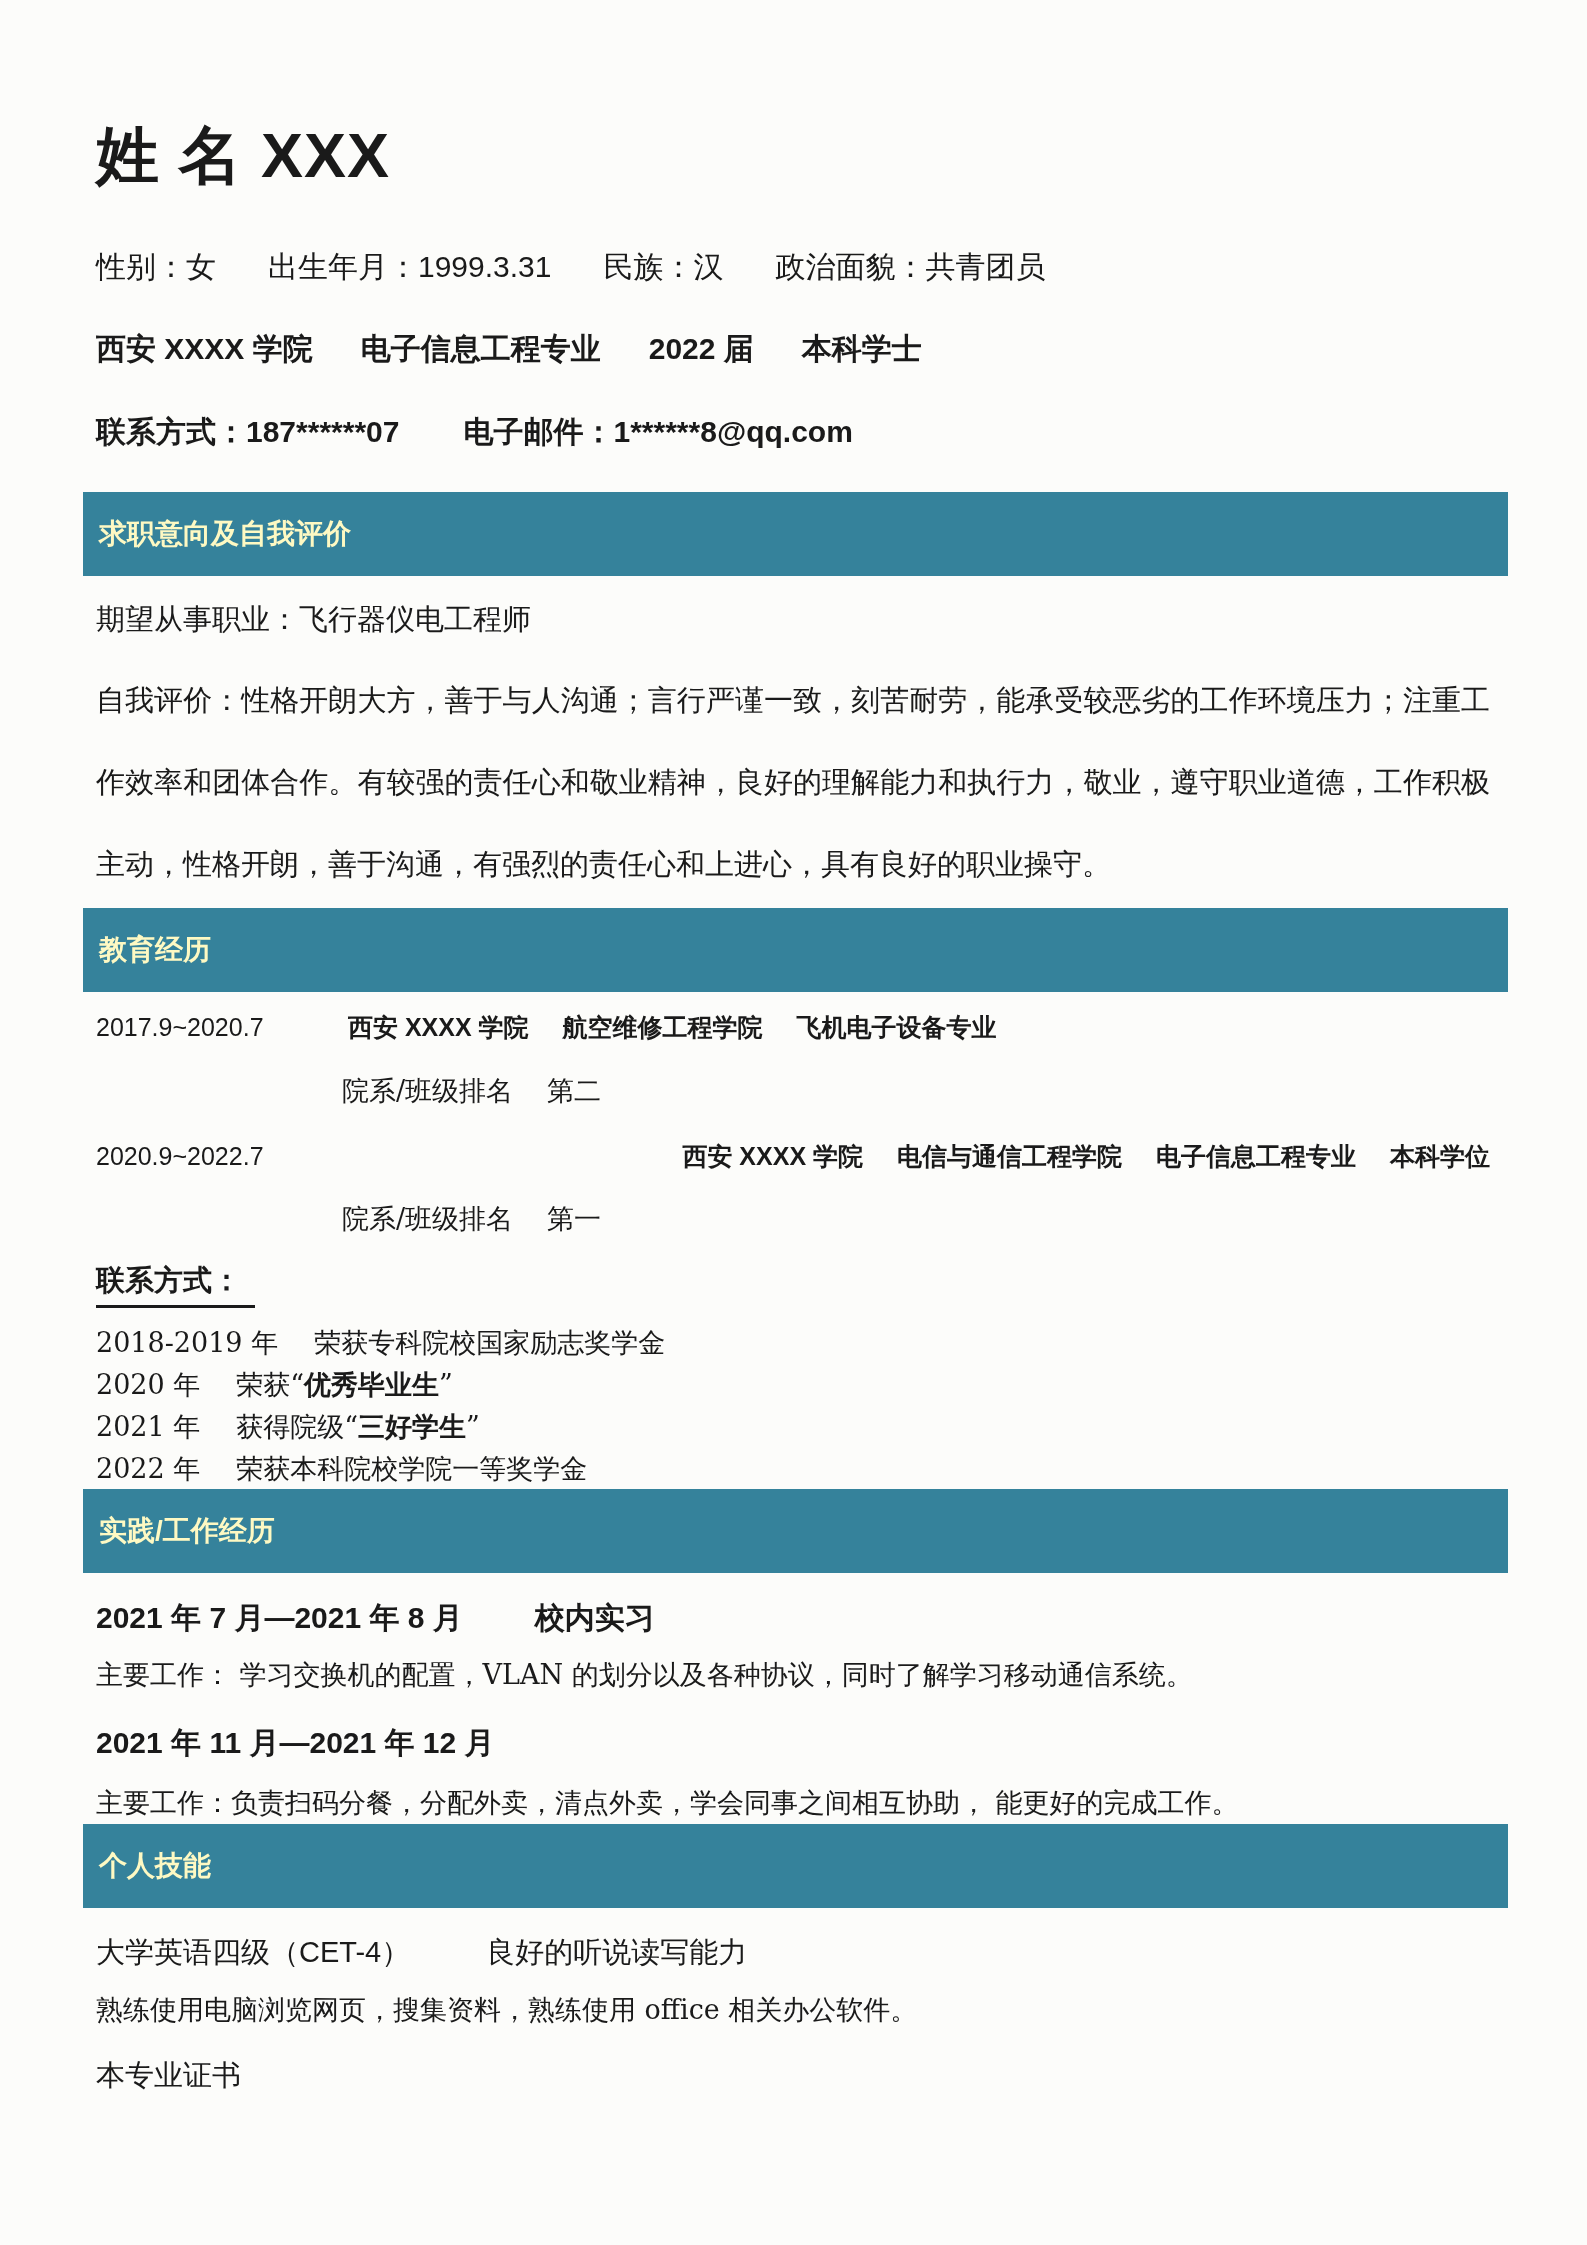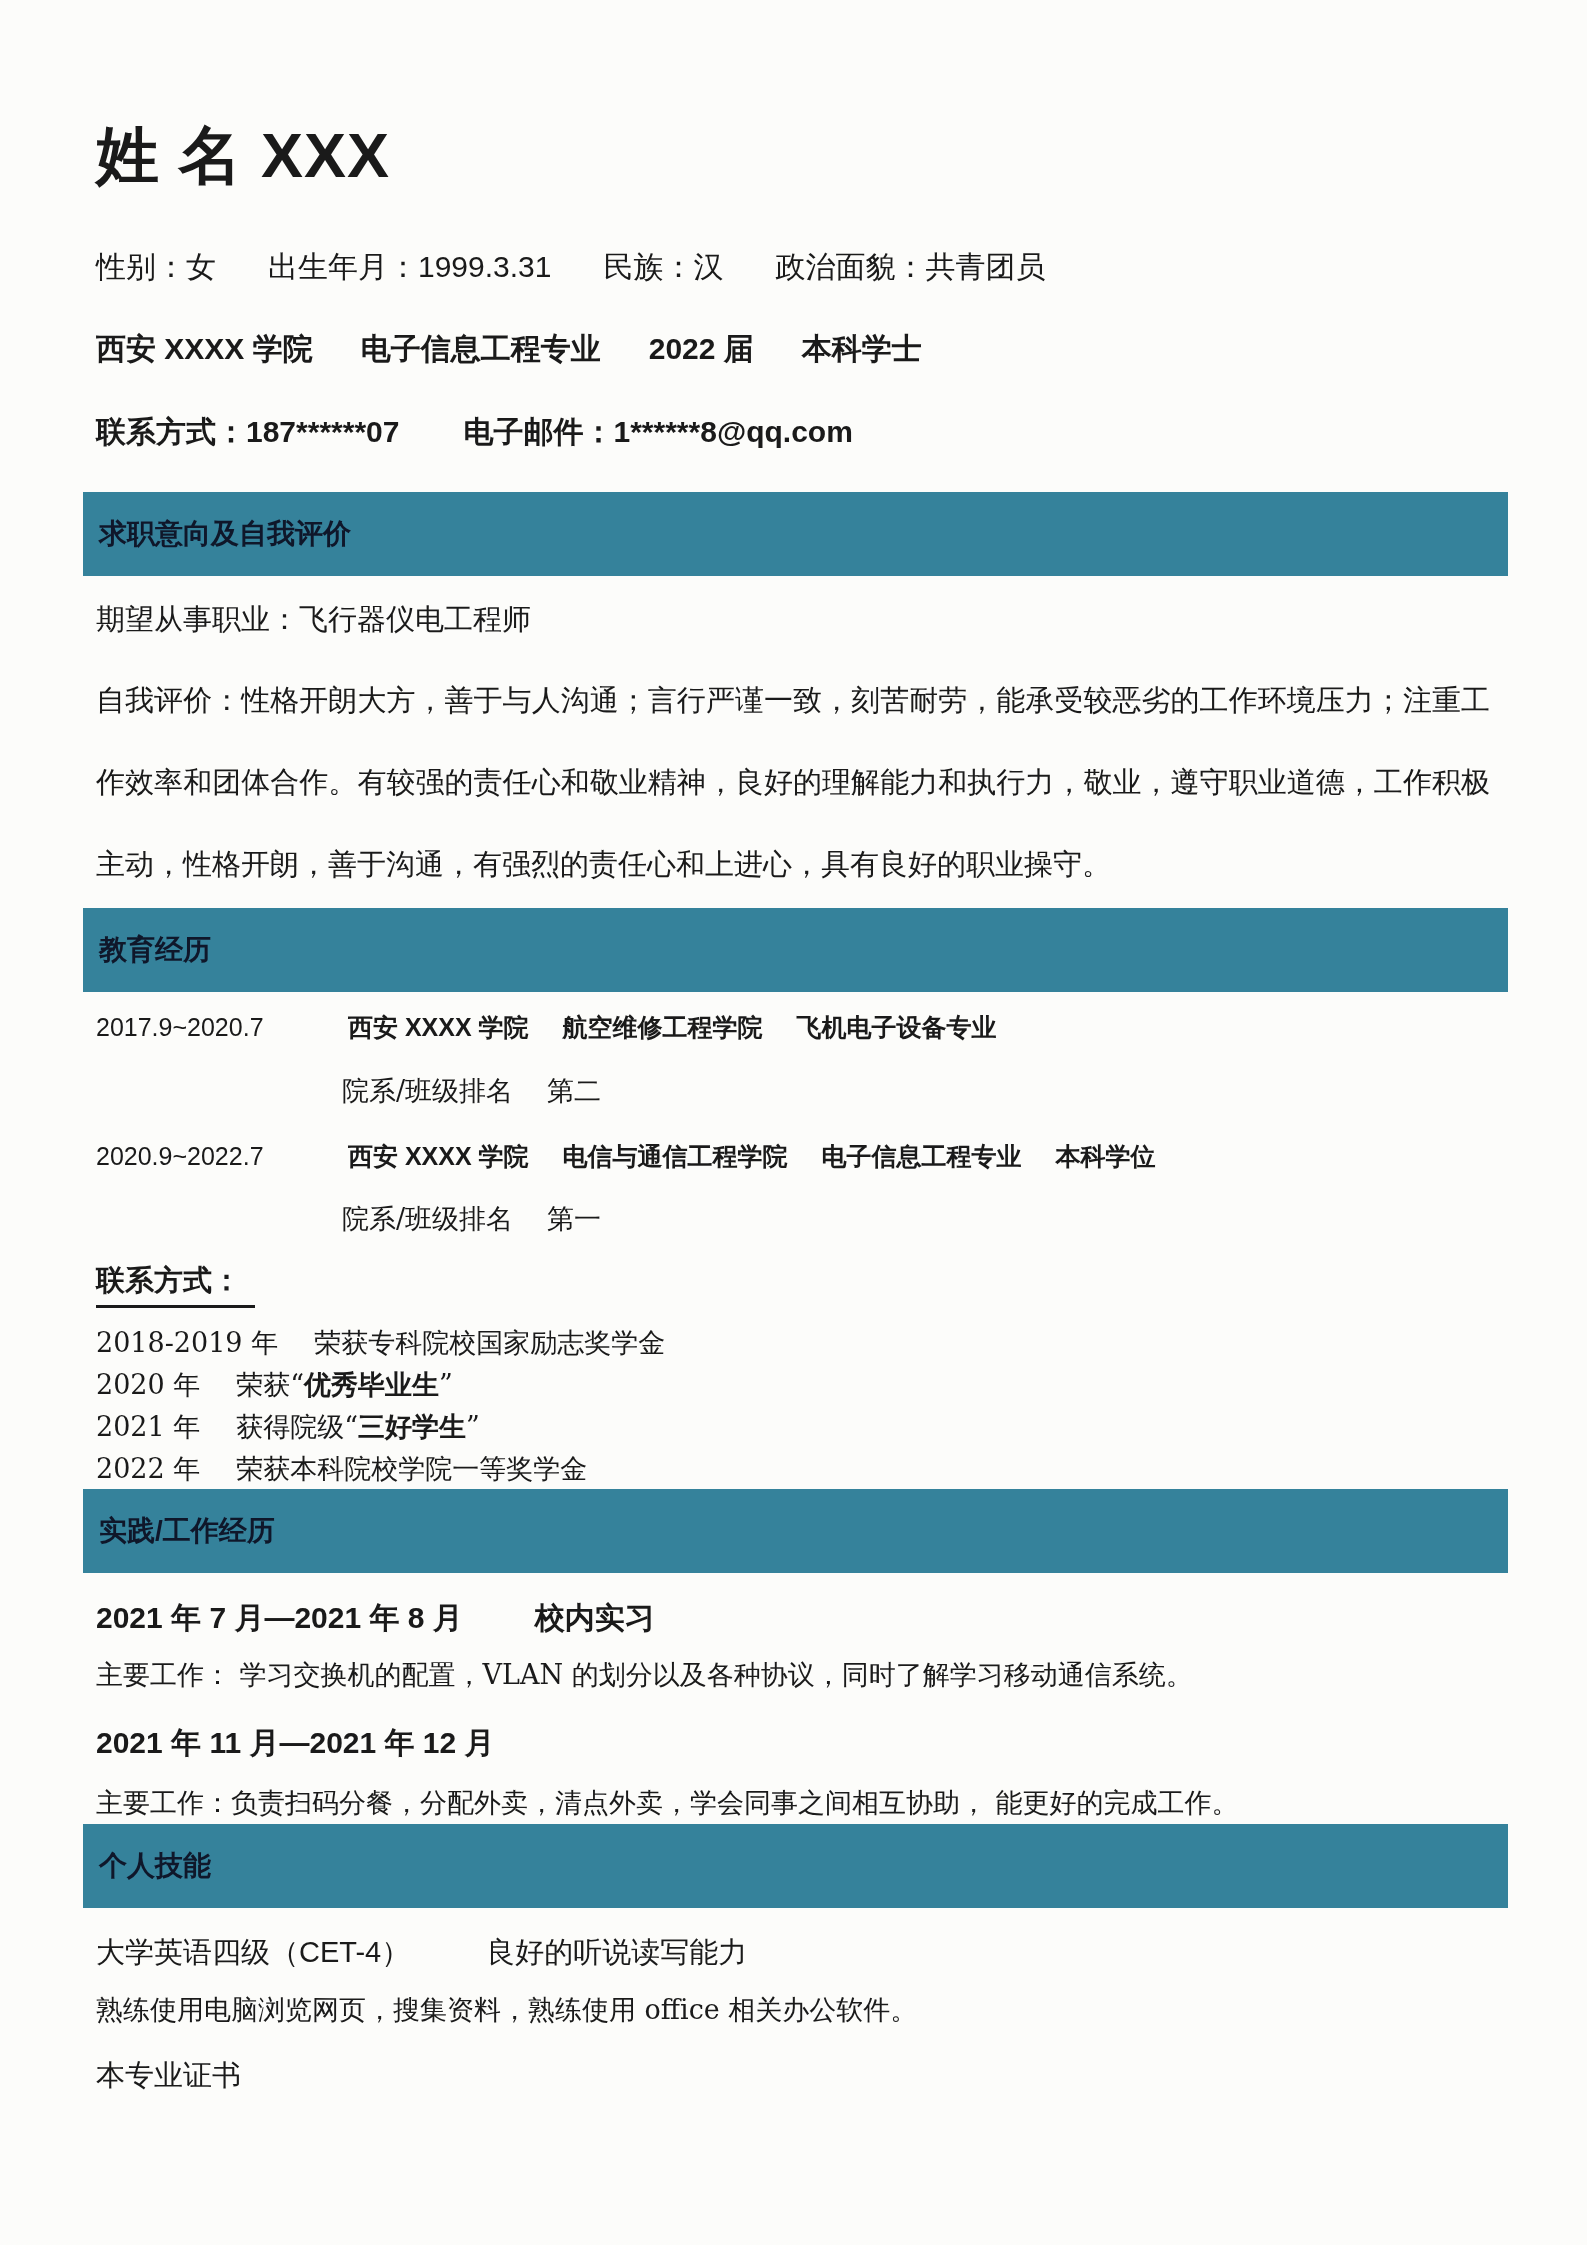--- a/index.html
+++ b/index.html
@@ -7,38 +7,38 @@
   .page{
     position:relative;width:1587px;height:2245px;background:#fcfcfa;
     font-family:"Liberation Sans","DejaVu Sans",sans-serif;color:var(--ink);
     overflow:hidden;
   }
   .abs{position:absolute;left:96px;right:97px;}
   .row{display:flex;align-items:baseline;}
   .kai{font-family:"DejaVu Serif","Liberation Serif",serif;}
   .band{
     position:absolute;left:83px;width:1425px;height:84px;box-sizing:border-box;
-    background:var(--accent);color:#0f172a;font-weight:700;font-size:28px;
+    background:var(--accent);color:#fef9c3;font-weight:700;font-size:28px;
     display:flex;align-items:center;padding-left:16px;
   }
   .name{top:124px;font-size:63px;font-weight:700;letter-spacing:1px;line-height:1;}
   .info-row{top:247px;font-size:30px;gap:52px;}
   .school-row{top:329px;font-size:30px;font-weight:700;gap:48px;}
   .contact-row{top:412px;font-size:30px;font-weight:700;gap:64px;}
   .band-1{top:492px;}
   .desired{top:604px;font-size:29px;line-height:1.1;}
   .selfeval{top:659px;font-size:29px;line-height:82px;text-align:justify;}
   .band-2{top:908px;}
   .edu{font-size:25px;}
   .edu .period{flex:0 0 252px;font-weight:400;}
   .edu .parts{display:flex;gap:34px;font-weight:700;}
   .edu-1{top:1011px;}
   .rank{left:342px;font-size:27px;display:flex;gap:34px;}
   .rank-1{top:1073px;}
-  .edu-2{top:1140px;}
+  .edu-2{top:1140px;justify-content:space-between;}
   .rank-2{top:1201px;}
   .awards-heading{
     top:1261px;font-size:29px;font-weight:700;right:auto;
     border-bottom:3px solid var(--ink);padding:0 14px 4px 0;
   }
   .awards{top:1322px;font-size:27px;}
   .award-row{display:flex;gap:36px;height:42px;line-height:42px;align-items:baseline;}
   .award-row .quoted{font-weight:700;}
   .band-3{top:1489px;}
   .work-title{font-size:30px;font-weight:700;gap:72px;}

